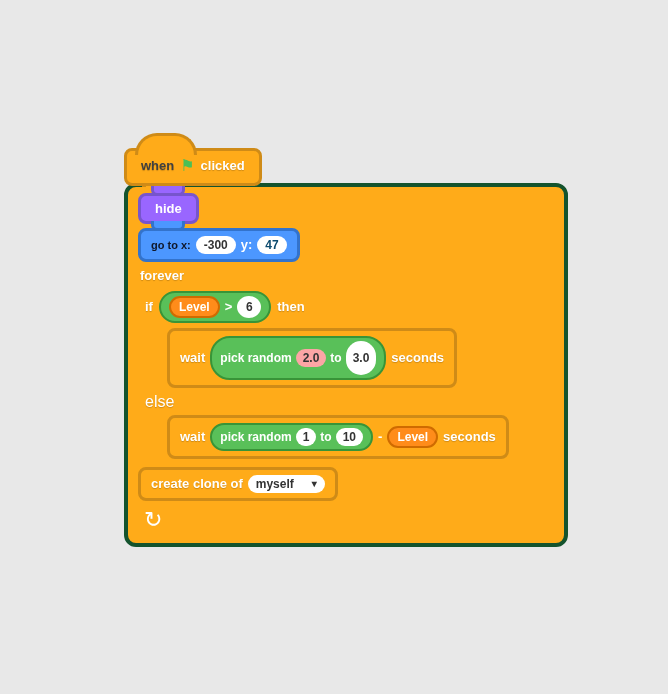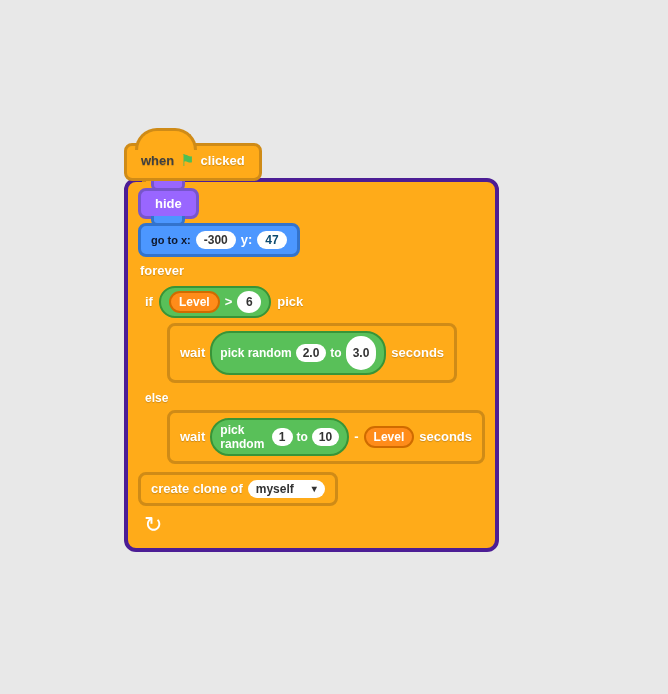--- a/index.html
+++ b/index.html
@@ -52,27 +52,27 @@
         "></div>
         <span style="color:#404040;font-size:13px;font-weight:700;text-shadow:0 1px 1px rgba(0,0,0,0.2);">when</span>
         <span style="color:#4CBF56;font-size:16px;">⚑</span>
         <span style="color:white;font-size:13px;font-weight:700;text-shadow:0 1px 1px rgba(0,0,0,0.2);">clicked</span>
       </div>
     </div>
 
     
     <div style="
       background: #FFAB19;
-      border: 4px solid #4c1d95;
+      border: 4px solid #14532d;
       border-radius: 12px;
       padding: 6px 10px 10px 10px;
       display: flex;
       flex-direction: column;
       gap: 4px;
-      width: 375px;
+      width: 444px;
       position: relative;
     ">
 
       <div style="
         position: absolute;
         top: -12px;
         left: 14px;
         width: 38px;
         height: 12px;
         background: #FFAB19;
@@ -130,21 +130,21 @@
             border-radius: 20px;
             padding: 3px 8px;
             display: inline-flex;
             align-items: center;
             gap: 5px;
           ">
             <span style="background:#FF8C1A;border:2px solid #CF6B00;border-radius:20px;padding:2px 8px;font-size:12px;font-weight:700;color:white;">Level</span>
             <span style="color:white;font-size:13px;font-weight:700;">&gt;</span>
             <span style="background:white;border-radius:50%;width:24px;height:22px;display:inline-flex;align-items:center;justify-content:center;font-size:12px;font-weight:700;color:#333;">6</span>
           </div>
-          <span style="color:white;font-size:13px;font-weight:700;text-shadow:0 1px 1px rgba(0,0,0,0.2);">pick</span>
+          <span style="color:white;font-size:13px;font-weight:700;text-shadow:0 1px 1px rgba(0,0,0,0.2);">then</span>
         </div>
 
         <div style="margin-left: 22px;padding: 2px 0;">
           <div style="
             background: #FFAB19;
             border: 3px solid #CF8B17;
             border-radius: 8px;
             padding: 5px 10px;
             display: inline-flex;
             align-items: center;
@@ -154,30 +154,30 @@
             <div style="
               background: #59C059;
               border: 2px solid #389438;
               border-radius: 20px;
               padding: 3px 8px;
               display: inline-flex;
               align-items: center;
               gap: 4px;
             ">
               <span style="color:white;font-size:12px;font-weight:700;">pick random</span>
-              <span style="background:#ffffff;border-radius:20px;padding:2px 7px;font-size:12px;font-weight:700;color:#333;">2.0</span>
+              <span style="background:#fca5a5;border-radius:20px;padding:2px 7px;font-size:12px;font-weight:700;color:#333;">2.0</span>
               <span style="color:white;font-size:12px;font-weight:700;">to</span>
               <span style="background:white;border-radius:20px;padding:10px 7px;font-size:12px;font-weight:700;color:#333;">3.0</span>
             </div>
             <span style="color:white;font-size:13px;font-weight:700;text-shadow:0 1px 1px rgba(0,0,0,0.2);">seconds</span>
           </div>
         </div>
 
         <div style="padding: 3px 0 2px 0;">
-          <span style="color:white;font-size:12px;font-weight:700;text-shadow:0 1px 1px rgba(0,0,0,0.2);">else</span>
+          <span style="color:white;font-size:16px;font-weight:400;text-shadow:0 1px 1px rgba(0,0,0,0.2);">else</span>
         </div>
 
         <div style="margin-left: 22px; padding: 2px 0;">
           <div style="
             background: #FFAB19;
             border: 3px solid #CF8B17;
             border-radius: 8px;
             padding: 5px 10px;
             display: inline-flex;
             align-items: center;

